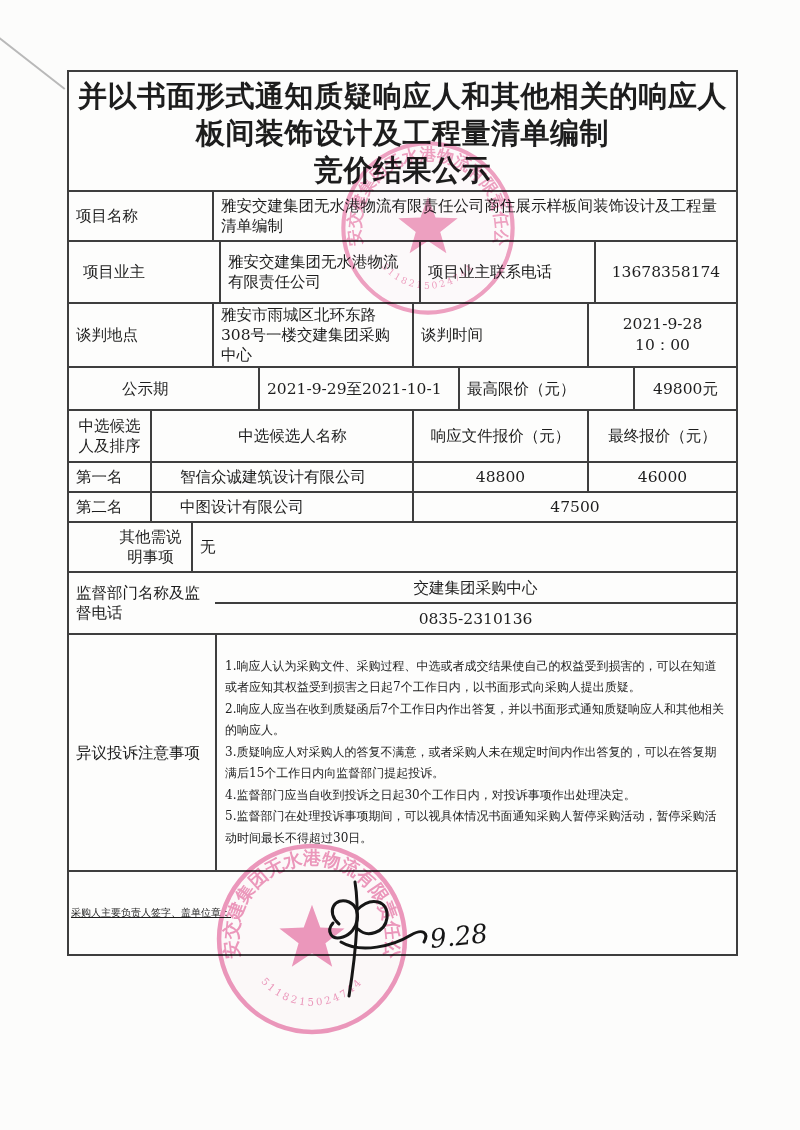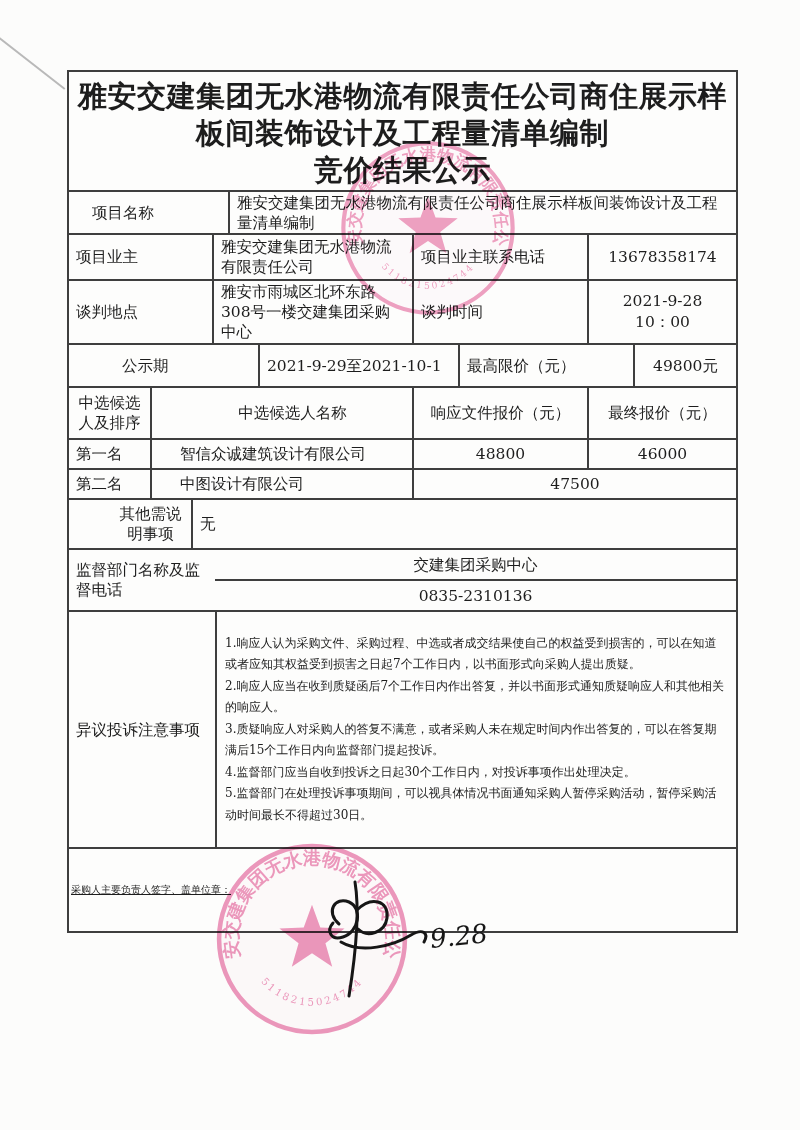--- a/index.html
+++ b/index.html
@@ -26,21 +26,21 @@
   .cell:first-child { border-left:none; }
   .title-row { display:block; height:118px; text-align:center; padding-top:6px; }
   .title-line { font-size:29px; font-weight:bold; line-height:37px; letter-spacing:.5px; }
   .fs { font-size:15.5px; line-height:20px; }
   .pad { padding:4px 7px; }
   .c { justify-content:center; text-align:center; }
   .l { justify-content:flex-start; text-align:left; }
   .w-label { width:143px; } .w-valmid { width:200px; } .w-label2 { width:175px; } .w-end { flex:1; }
   .w-rank { width:81px; } .w-name { width:262px;padding-left:28px; }
   .w-sup { width:146px; }
-  .h-r1 { height:43px;padding-left:16px; } .h-r2 { height:46px; } .h-r3 { height:64px; } .h-r4 { height:43px;padding-left:46px; }
+  .h-r1 { height:50px; } .h-r2 { height:62px;padding-left:7px; } .h-r3 { height:64px; } .h-r4 { height:43px;padding-left:46px; }
   .h-ch { height:52px; } .h-cr { height:30px; } .h-ot { height:50px;padding-left:41px; }
   .h-sup { height:62px; } .h-obj { height:237px; } .h-sig { height:84px; }
   .stack { flex:1; display:flex; flex-direction:column; align-self:stretch; }
   .stack > div { flex:1; display:flex; align-items:center; justify-content:center; }
   .stack > div + div { border-top:2px solid var(--bc); }
   .obj-content { flex:1; align-self:stretch; display:flex; flex-direction:column; justify-content:center; padding:8px 10px 8px 8px; }
   .obj-content .item { font-size:12px; line-height:21.5px; text-align:left; }
   .two-line { flex-direction:column; line-height:21px; }
   .sig-row { position:relative; }
   .sig-label { padding-left:2px; font-size:10px;text-decoration:underline; }
@@ -51,21 +51,21 @@
   .signature-svg { position:absolute; left:295px; top:872px; width:200px; height:140px; z-index:6; pointer-events:none; }
 </style>
 </head>
 <body>
 
 <div class="scan-line"></div>
 
 <div class="doc">
 
   <div class="row title-row">
-    <div class="title-line">雅安交建集团无水港物流有限责任公司商住展示样</div>
+    <div class="title-line">并以书面形式通知质疑响应人和其他相关的响应人</div>
     <div class="title-line">板间装饰设计及工程量清单编制</div>
     <div class="title-line">竞价结果公示</div>
   </div>
 
   <div class="row h-r1">
     <div class="cell w-label l pad fs">项目名称</div>
     <div class="cell w-end l pad fs">雅安交建集团无水港物流有限责任公司商住展示样板间装饰设计及工程量清单编制</div>
   </div>
 
   <div class="row h-r2">

